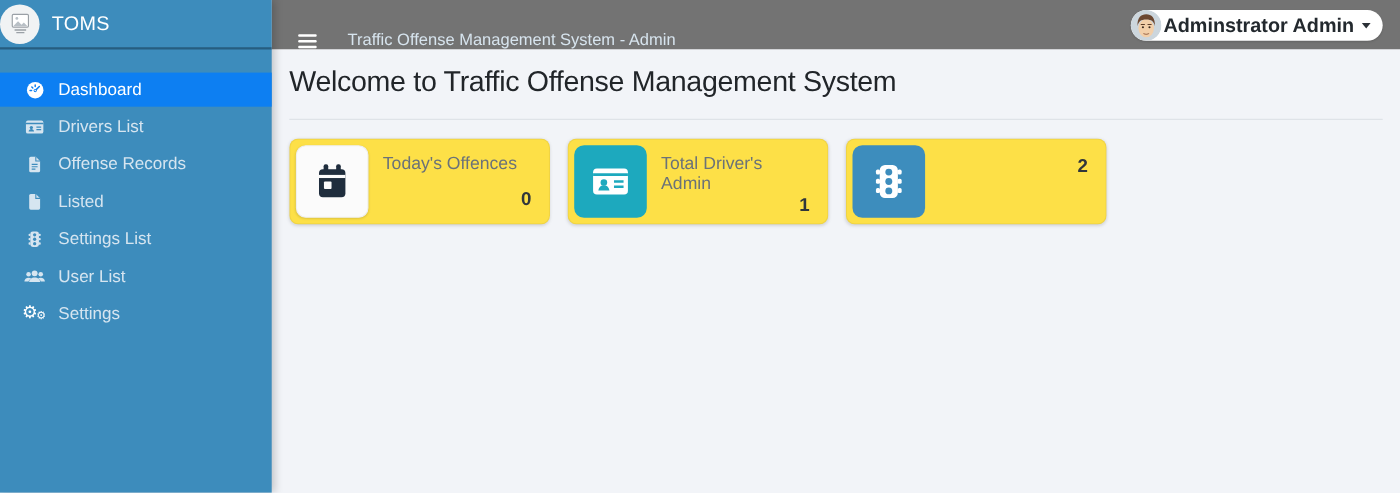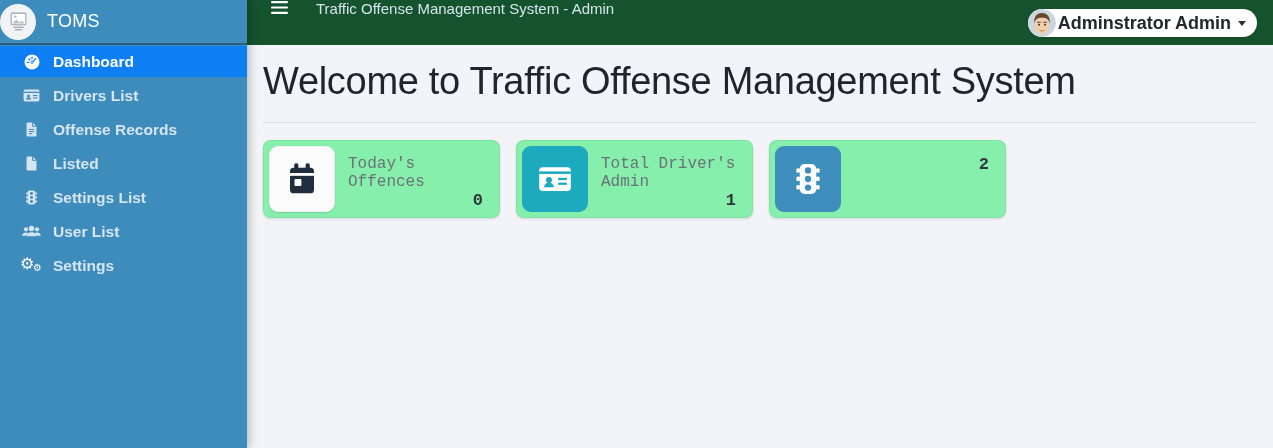--- a/index.html
+++ b/index.html
@@ -8,58 +8,58 @@
   .app { position:relative; width:1273px; height:448px; }
 
   
   .sidebar { position:absolute; left:0; top:0; bottom:0; width:247px;
     background:#3d8cbc; z-index:5; box-shadow:3px 0 8px rgba(0,0,0,.22); }
   .brand { height:45px; display:flex; align-items:center; 
     border-bottom:2px solid rgba(10,35,55,.45); }
   .logo-circle { width:36px; height:36px; border-radius:50%; background:#f1f3f4;
     display:flex; align-items:center; justify-content:center; flex-shrink:0; cursor:pointer; }
   .brand-text { color:#ffffff; font-size:18px; margin-left:11px; letter-spacing:.3px; }
-  .nav { padding-top:1px;font-weight:bold; }
+  .nav { padding-top:21px; }
   .nav-item { height:31px; display:flex; align-items:center; padding-left:21px;
     margin-bottom:3px; color:#d6e5f0; cursor:pointer; --cut:#3d8cbc; }
   .nav-item.active { background:#0d7ff2; color:#ffffff; --cut:#0d7ff2; }
   .nav-icon { width:21px; display:flex; justify-content:center; align-items:center;
     margin-right:11px; flex-shrink:0; }
   .nav-label { font-size:15.5px; }
   .section-header { padding:13px 0 9px 13px; font-size:14.5px; color:rgba(255,255,255,.62); }
 
   .gears { position:relative; width:22px; height:19px; color:#fff;
     font-family:"DejaVu Sans", sans-serif; line-height:1; }
   .gear-big { position:absolute; left:-1px; top:0; font-size:16px; }
   .gear-small { position:absolute; right:0; top:7px; font-size:10px; }
 
   
   .topbar { position:absolute; left:247px; right:0; top:0; height:45px;
-    background:#14532d; display:flex; align-items:flex-start; }
+    background:#737373; display:flex; align-items:flex-end; }
   .hamburger-btn { background:transparent; border:none; margin-left:24px;
     cursor:pointer; display:flex; align-items:center; }
   .topbar-title { margin-left:28px; font-size:15px; color:#d7e4ee; }
   .user-pill { position:absolute; right:16px; top:9px; height:28px; background:#ffffff;
     border:none; border-radius:16px; display:inline-flex; align-items:center;
     padding:0 11px 0 0; cursor:pointer; box-shadow:0 1px 2px rgba(0,0,0,.15); }
   .avatar { width:28px; height:28px; border-radius:50%; overflow:hidden; flex-shrink:0; }
   .user-name { font-size:18px; font-weight:700; color:#23292e; margin-left:2px; }
   .caret-down { width:0; height:0; border-left:4.5px solid transparent;
     border-right:4.5px solid transparent; border-top:5px solid #2b3137; margin-left:7px; }
 
   
   .content { position:absolute; left:247px; right:0; top:45px; bottom:0;
     background:#f2f4f8; padding:14px 16px 0 16px; }
-  .page-heading { font-size:38px; font-weight:400; color:#212529;
+  .page-heading { font-size:26px; font-weight:400; color:#212529;
     letter-spacing:-.3px; line-height:1.16; }
   .heading-rule { border:none; border-top:1px solid #dde1e6; margin-top:19px; }
   .cards { display:flex; gap:16px; margin-top:17px; }
-  .card { width:237px; height:78px; background:#86efac; border-radius:8px;
+  .card { width:237px; height:78px; background:#fde047; border-radius:8px;
     border:1px solid rgba(0,0,0,.05); box-shadow:0 1px 3px rgba(0,0,0,.13);
-    display:flex; padding:5px;font-family:Liberation Mono, monospace; }
+    display:flex; padding:5px; }
   .tile { width:66px; height:66px; border-radius:9px; flex-shrink:0;
     display:flex; align-items:center; justify-content:center; }
   .tile-light { background:#fbfbfb; border:1px solid #efefef; color:#1f2d3d;
     --cut:#fbfbfb; box-shadow:0 1px 2px rgba(0,0,0,.12); }
   .tile-teal  { background:#1da9be; color:#ffffff; --cut:#1da9be; }
   .tile-blue  { background:#3d8dbd; color:#ffffff; --cut:#3d8dbd; }
   .card-body { flex:1; display:flex; flex-direction:column; justify-content:space-between;
     padding:9px 11px 7px 13px; }
   .card-title { font-size:16px; color:#6b7278; }
   .card-value { align-self:flex-end; font-size:17px; font-weight:700; color:#30363b; }

